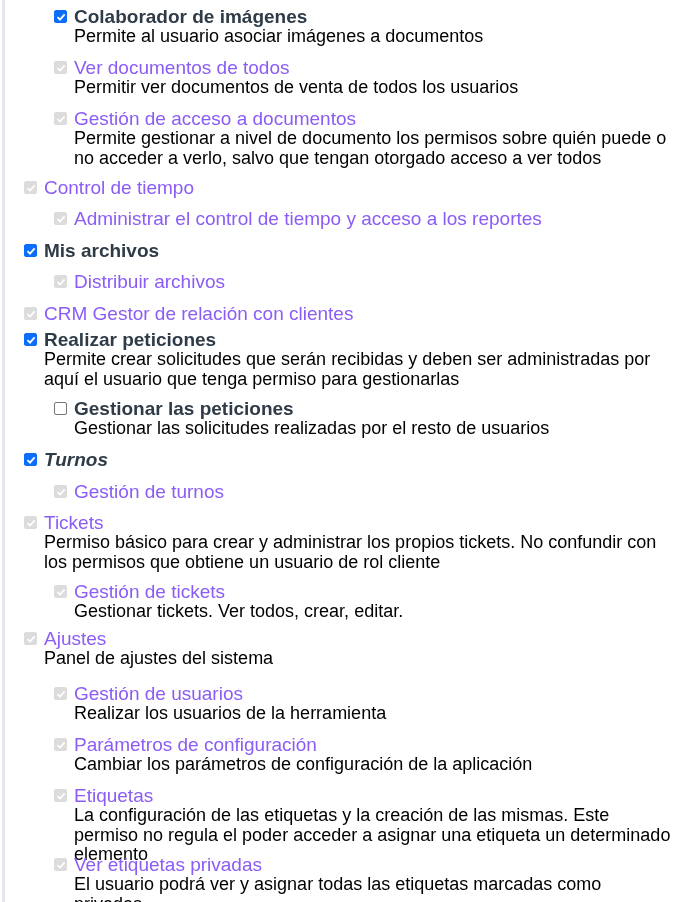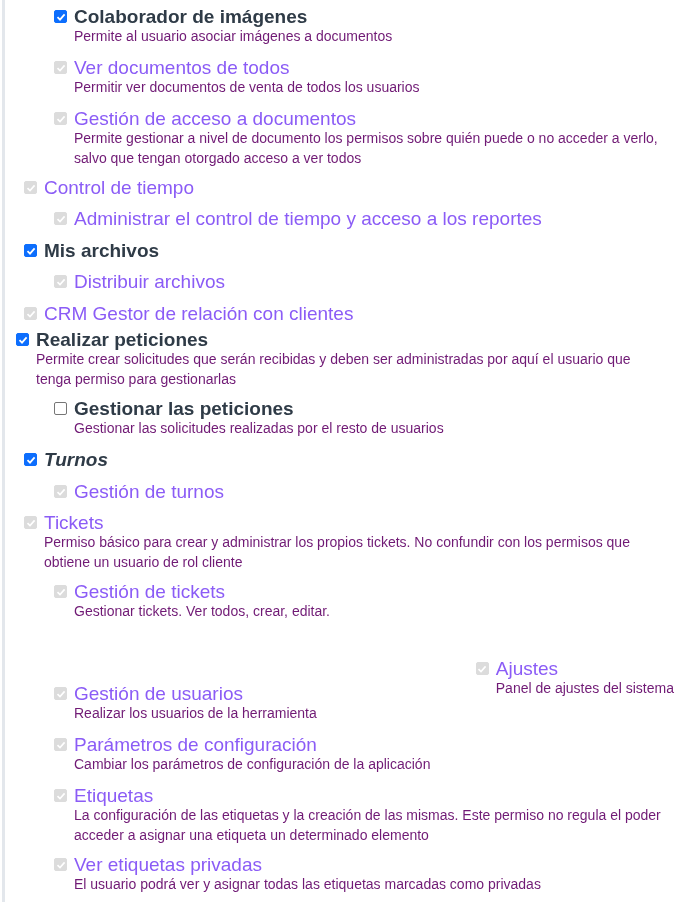--- a/index.html
+++ b/index.html
@@ -22,21 +22,21 @@
     cursor: pointer;
   }
   .cb.checked { background: #0d6efd; border: 1px solid #0d6efd; }
   .cb.disabled { background: #dcdcdc; border: 1px solid #dcdcdc; }
   .cb.unchecked { background: #fff; border: 1px solid #767676; }
   .cb svg { width: 10px; height: 10px; }
   .txt { display: flex; flex-direction: column; }
   .title { font-size: 19px; line-height: 19px; color: #333d47; }
   .title.bold { font-weight: bold; color: #2f3b47; }
   .title.muted { color: #8b5cf6; }
-  .desc { font-size: 14px; line-height: 19.5px; color: #701a75; margin-top: 1px; }
+  .desc { font-size: 18px; line-height: 19.5px; color: #000000; margin-top: 1px; }
 </style>
 </head>
 <body>
 
 <div class="left-rule"></div>
 
 <div class="perm" style="left:54px;top:7px;width:620px;">
   <div class="cb checked">
       <svg viewBox="0 0 10 10">
         <path d="M1.5 5.2 L4 7.6 L8.6 2.4" stroke="#fff" stroke-width="1.8" fill="none"></path>
@@ -120,21 +120,21 @@
   <div class="cb disabled">
       <svg viewBox="0 0 10 10">
         <path d="M1.5 5.2 L4 7.6 L8.6 2.4" stroke="#fff" stroke-width="1.6" fill="none"></path>
       </svg>
     </div>
   <div class="txt">
       <span class="title muted">CRM Gestor de relación con clientes</span>
     </div>
 </div>
 
-<div class="perm" style="left:16px;top:330px;width:652px;justify-content:space-between;">
+<div class="perm" style="left:24px;top:330px;width:652px;justify-content:space-between;">
   <div class="cb checked">
       <svg viewBox="0 0 10 10">
         <path d="M1.5 5.2 L4 7.6 L8.6 2.4" stroke="#fff" stroke-width="1.8" fill="none"></path>
       </svg>
     </div>
   <div class="txt">
       <span class="title bold">Realizar peticiones</span>
       <span class="desc">Permite crear solicitudes que serán recibidas y deben ser administradas por aquí el usuario que tenga permiso para gestionarlas</span>
     </div>
 </div>
@@ -186,21 +186,21 @@
       <svg viewBox="0 0 10 10">
         <path d="M1.5 5.2 L4 7.6 L8.6 2.4" stroke="#fff" stroke-width="1.6" fill="none"></path>
       </svg>
     </div>
   <div class="txt">
       <span class="title muted">Gestión de tickets</span>
       <span class="desc">Gestionar tickets. Ver todos, crear, editar.</span>
     </div>
 </div>
 
-<div class="perm" style="left:24px;top:659px;width:650px;justify-content:flex-end;">
+<div class="perm" style="left:24px;top:629px;width:650px;">
   <div class="cb disabled">
       <svg viewBox="0 0 10 10">
         <path d="M1.5 5.2 L4 7.6 L8.6 2.4" stroke="#fff" stroke-width="1.6" fill="none"></path>
       </svg>
     </div>
   <div class="txt">
       <span class="title muted">Ajustes</span>
       <span class="desc">Panel de ajustes del sistema</span>
     </div>
 </div>

